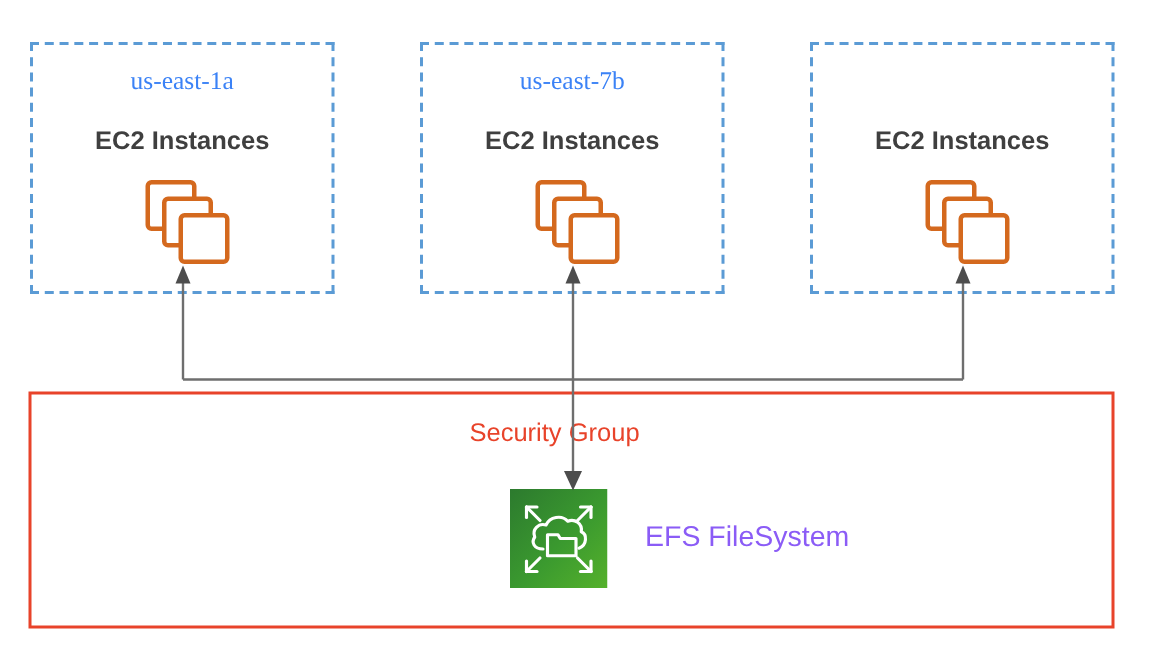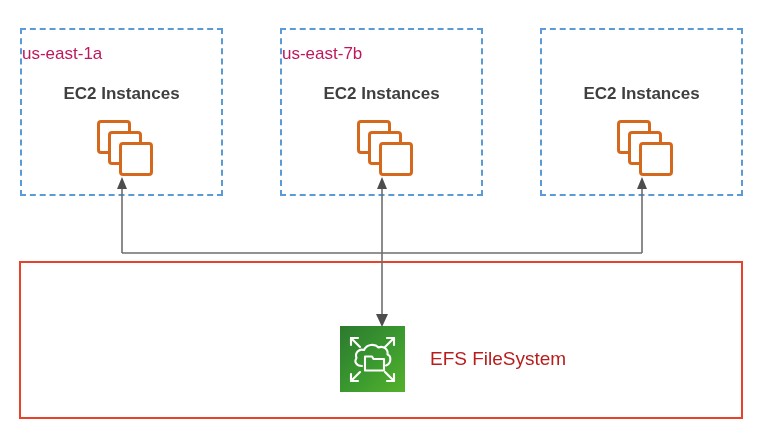--- a/index.html
+++ b/index.html
@@ -24,24 +24,26 @@
     position: absolute;
     box-sizing: border-box;
     border: 2px dashed #5B9BD5;
     background: transparent;
   }
   .az-label {
     position: absolute;
     left: 0;
     right: 0;
     top: 14px;
-    color: #be185d;
+    text-align: center;
+    color: #3b82f6;
     font-size: 17px;
     line-height: 20px;
     white-space: nowrap;
+    font-family: Liberation Serif, serif;
   }
   .az-sublabel {
     position: absolute;
     left: 0;
     right: 0;
     top: 54px;
     text-align: center;
     color: #3F3F3F;
     font-size: 17px;
     line-height: 20px;
@@ -88,21 +90,21 @@
 
   
   .efs-icon {
     position: absolute;
     width: 65px;
     height: 66px;
   }
   .efs-icon svg { display: block; }
   .efs-label {
     position: absolute;
-    color: #b91c1c;
+    color: #8b5cf6;
     font-size: 19px;
     line-height: 22px;
     white-space: nowrap;
     text-align: center;
   }
 
   
   .connectors {
     position: absolute;
     left: 0;
@@ -140,20 +142,21 @@
   <div class="az-box" style="left:540px; top:28px; width:203px; height:168px;">
     <div class="az-sublabel">EC2 Instances</div>
     <div class="ec2-icon">
       <div class="ec2-sq back"></div>
       <div class="ec2-sq mid"></div>
       <div class="ec2-sq front"></div>
     </div>
   </div>
 
   <div class="sg-box" style="left:19px; top:261px; width:724px; height:158px;"></div>
+  <div class="sg-label" style="left:313px; top:279px;">Security Group</div>
 
   <div class="efs-icon" style="left:340px; top:326px;">
     <svg width="65" height="66" viewBox="0 0 65 66" xmlns="http://www.w3.org/2000/svg">
       <defs>
         <linearGradient id="efsGrad" x1="0" y1="0" x2="1" y2="1">
           <stop offset="0%" stop-color="#2C7A2E"></stop>
           <stop offset="55%" stop-color="#3B9A2F"></stop>
           <stop offset="100%" stop-color="#55B12B"></stop>
         </linearGradient>
       </defs>

